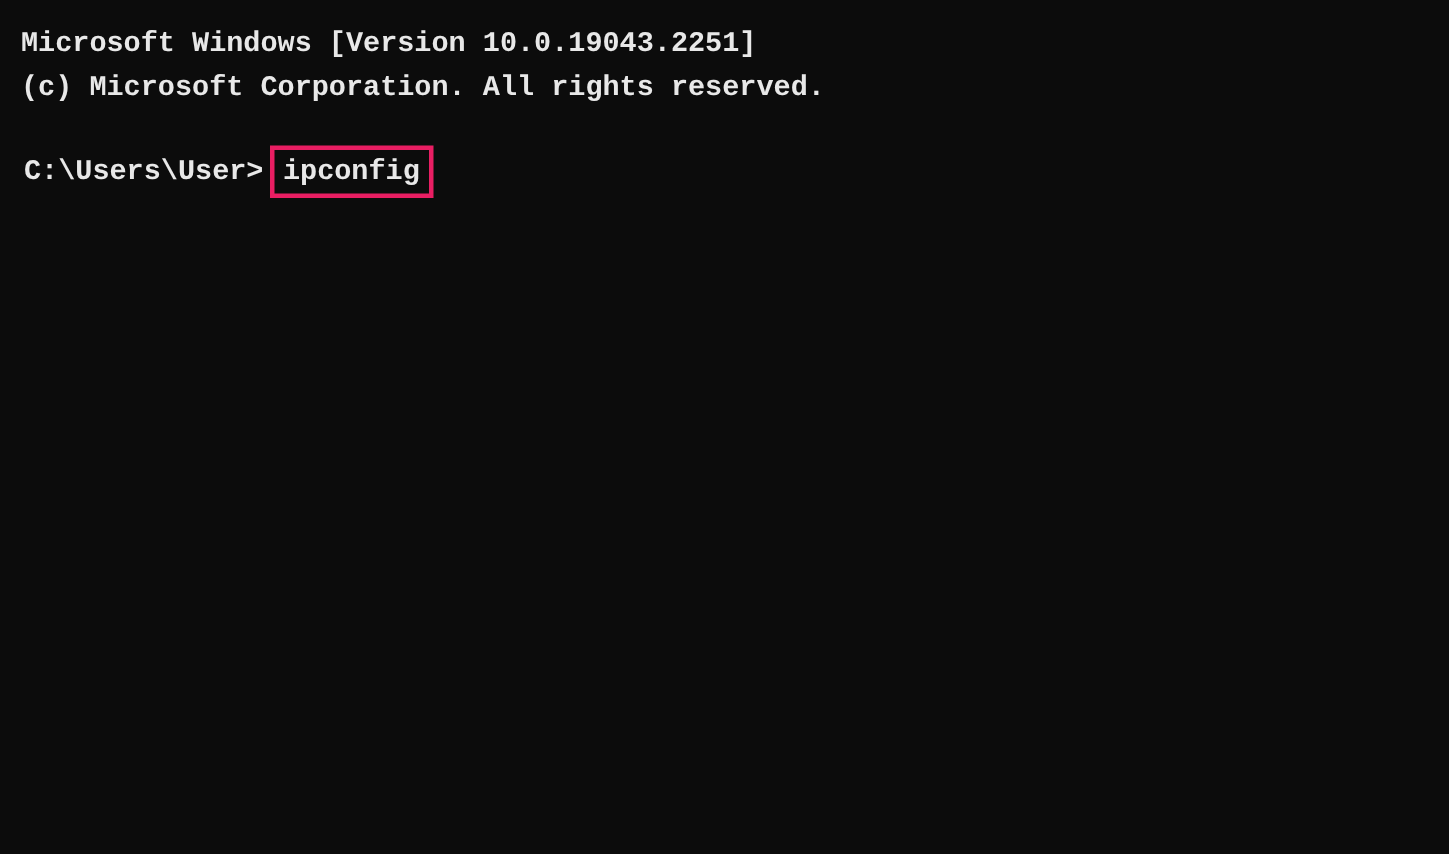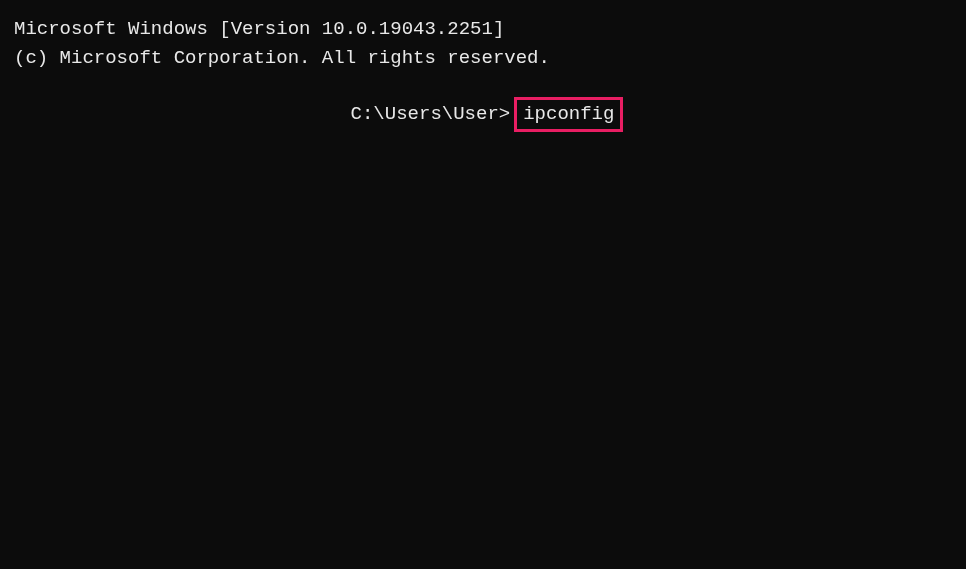--- a/index.html
+++ b/index.html
@@ -1,36 +1,36 @@
 <!DOCTYPE html>
 <html><head>
   <meta charset="utf-8">
   <style>
     * {
       margin: 2px;
       padding: 0;
       box-sizing: border-box;
+      font-weight: bold;
     }
     body {
       width: 966px;
       height: 569px;
       background: #0c0c0c;
       font-family: Consolas, 'Courier New', monospace;
       font-size: 19px;
       color: #e8e8e8;
       padding: 10px 8px;
       line-height: 1.4;
       overflow: hidden;
     }
     .terminal-line {
       white-space: pre;
     }
     .prompt-line {
       margin-top: 24px;
-      text-align: center;
     }
     .command-highlight {
       border: 3px solid #e91e63;
       padding: 1px 4px;
       display: inline-block;
     }
   </style>
 </head>
 <body>
 

